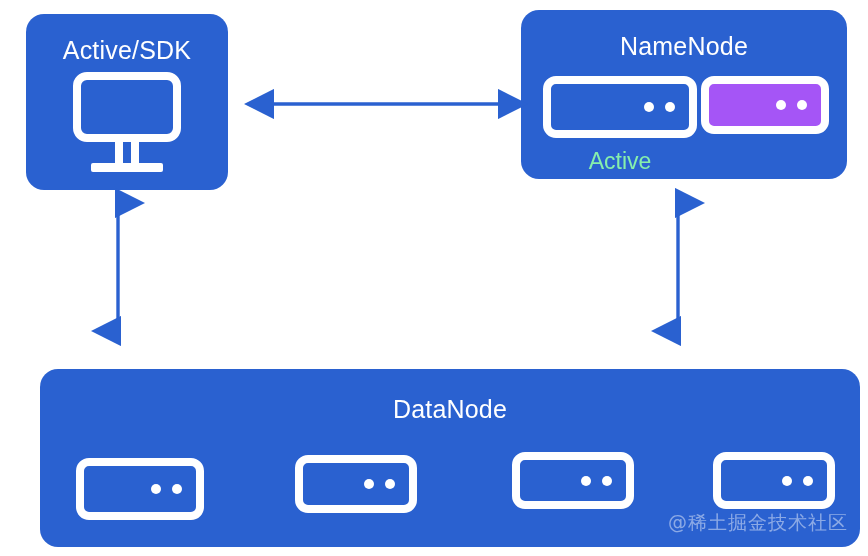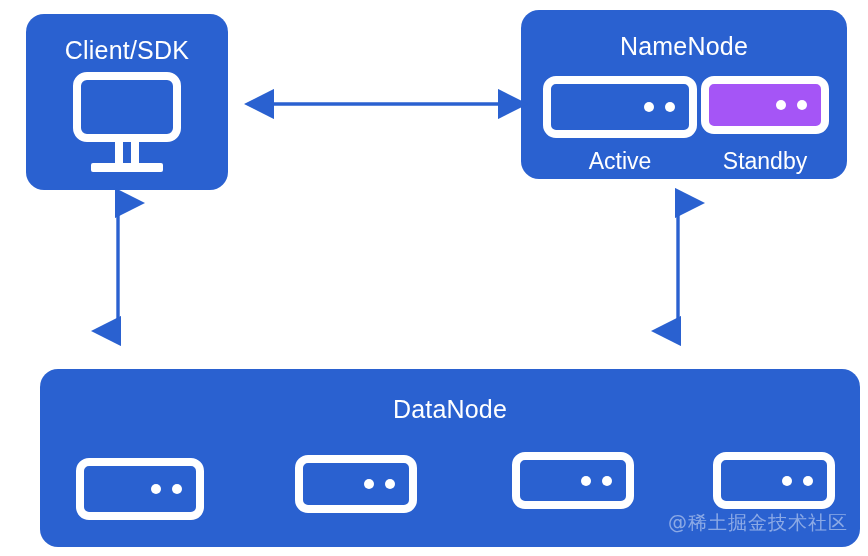--- a/index.html
+++ b/index.html
@@ -131,21 +131,21 @@
   .server-dot {
     width: 10px;
     height: 10px;
     border-radius: 50%;
     background: #ffffff;
   }
 
   
   .slot-label {
     position: absolute;
-    color: #ffffff;
+    color: #86efac;
     font-size: 23px;
     font-weight: 400;
     line-height: 1;
     white-space: nowrap;
     text-align: center;
   }
 
   
   #nn-active-server {
     left: 22px;
@@ -197,21 +197,21 @@
     white-space: nowrap;
     font-family: "DejaVu Sans", "Liberation Sans", sans-serif;
   }
 </style>
 </head>
 <body>
 
 <div id="canvas">
 
   <div class="node-box" id="client-box">
-    <div class="node-title" id="client-title">Client/SDK</div>
+    <div class="node-title" id="client-title">Active/SDK</div>
     <div class="monitor">
       <div class="monitor-screen"></div>
       <div class="monitor-neck"></div>
       <div class="monitor-base"></div>
     </div>
   </div>
 
   <div class="node-box" id="namenode-box">
     <div class="node-title" id="namenode-title">NameNode</div>
 
@@ -222,21 +222,20 @@
       </div>
     </div>
     <div class="slot-label" id="nn-active-label">Active</div>
 
     <div class="server accent" id="nn-standby-server">
       <div class="server-dots">
         <span class="server-dot"></span>
         <span class="server-dot"></span>
       </div>
     </div>
-    <div class="slot-label" id="nn-standby-label">Standby</div>
   </div>
 
   <div class="node-box" id="datanode-box">
     <div class="node-title" id="datanode-title">DataNode</div>
 
     <div class="server" id="dn-server-0">
       <div class="server-dots">
         <span class="server-dot"></span>
         <span class="server-dot"></span>
       </div>

